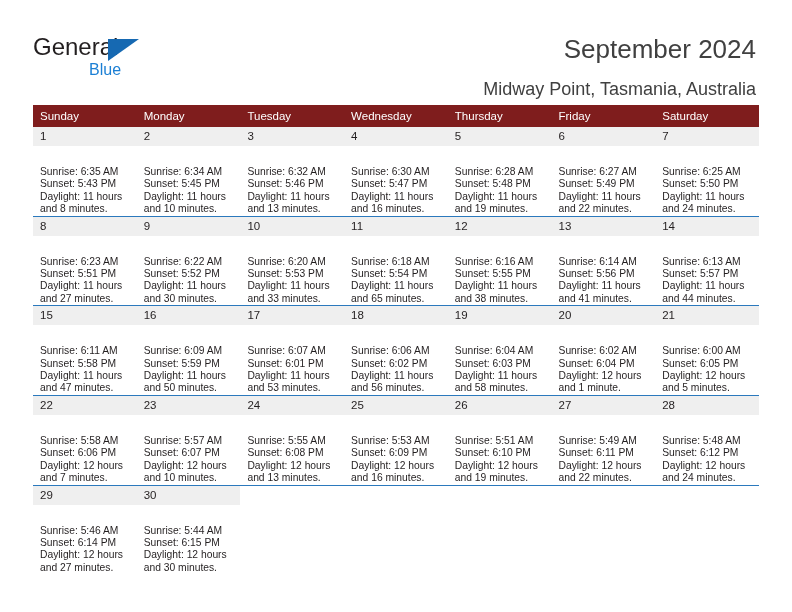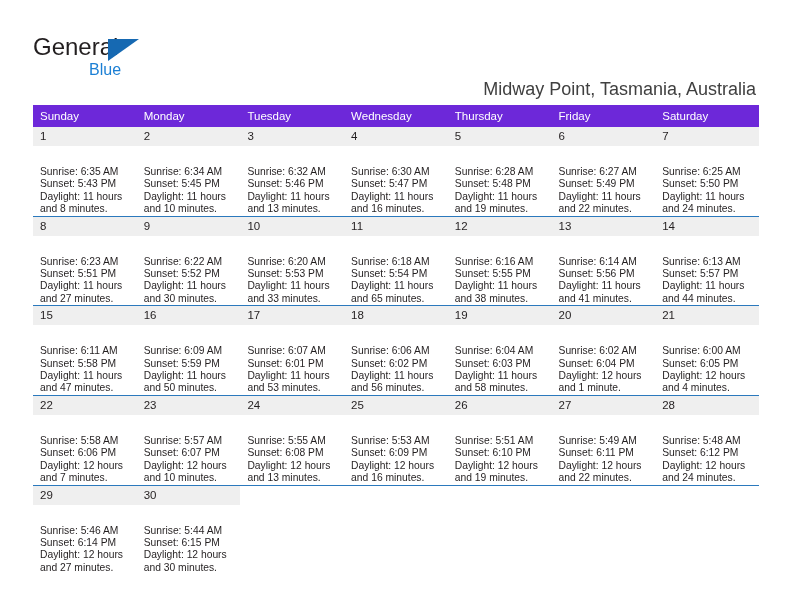--- a/index.html
+++ b/index.html
@@ -87,21 +87,21 @@
     position: absolute;
     left: 33px;
     top: 105px;
     width: 726px;
     border-collapse: collapse;
     table-layout: fixed;
   }
   .calendar col { width: 103.71px; }
 
   .calendar thead th {
-    background: #6d28d9;
+    background: #7f1d1d;
     color: #ffffff;
     font-size: 11.5px;
     font-weight: normal;
     text-align: left;
     padding: 5px 0 5px 7px;
     height: 9px;
     border: 0;
   }
 
   .week-row td {
@@ -144,20 +144,21 @@
 <div class="page">
 
   <div class="header">
 
     <div class="logo">
       <span class="logo-general">General</span>
       <span class="logo-triangle"></span>
       <span class="logo-blue">Blue</span>
     </div>
 
+    <div class="title">September 2024</div>
     <div class="subtitle">Midway Point, Tasmania, Australia</div>
 
   </div>
 
   <table class="calendar">
     <colgroup>
       <col>
         <col>
         <col>
         <col>
@@ -364,21 +365,21 @@
             <div>Daylight: 12 hours</div>
             <div>and 1 minute.</div>
           </div>
         </td>
         <td>
           <div class="daynum">21</div>
           <div class="dayinfo">
             <div>Sunrise: 6:00 AM</div>
             <div>Sunset: 6:05 PM</div>
             <div>Daylight: 12 hours</div>
-            <div>and 4 minutes.</div>
+            <div>and 5 minutes.</div>
           </div>
         </td>
       </tr>
 
       <tr class="week-row">
         <td>
           <div class="daynum">22</div>
           <div class="dayinfo">
             <div>Sunrise: 5:58 AM</div>
             <div>Sunset: 6:06 PM</div>

